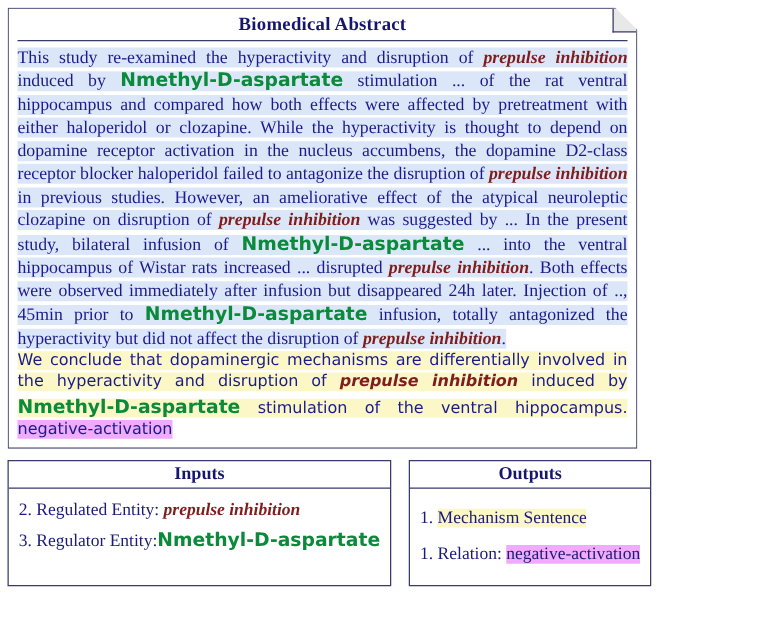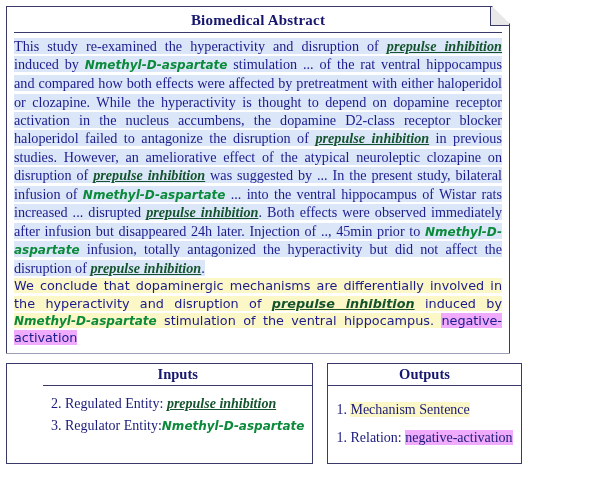--- a/index.html
+++ b/index.html
@@ -69,31 +69,29 @@
   .hl-blue {
     background: #dbe7f8;
   }
   .hl-yellow {
     background: #fbf7c6;
   }
   .hl-gray {
     background: #f0abfc;
   }
   .ent-red {
-    color: #14532d;
+    color: #7f1d1d;
     font-style: italic;
     font-weight: bold;
-    text-decoration: underline;
   }
   .ent-green {
     color: #0a8a3a;
-    font-style: italic;
     font-weight: bold;
     font-family: "DejaVu Sans", sans-serif;
-    font-size: 12px;
+    font-size: 15px;
   }
   .concl {
     font-family: "DejaVu Sans", sans-serif;
     font-size: 12.8px;
     line-height: 1.35;
   }
 
   
   .conclusion {
     margin-top: 3px;
@@ -105,21 +103,21 @@
     display: flex;
     gap: 14px;
     margin-top: 9px;
   }
   .box {
     box-sizing: border-box;
     border: 1.4px solid #3a3a6a;
     background: #ffffff;
     padding: 0;
   }
-  .box.inputs { width: 330px; padding-left: 36px; }
+  .box.inputs { width: 330px; }
   .box.outputs { flex: 1; }
   .box-title {
     text-align: center;
     font-weight: bold;
     font-size: 14.5px;
     color: #16166e;
     padding: 2px 0 2px 0;
     border-bottom: 1.2px solid #3a3a6a;
   }
   .box-body {

